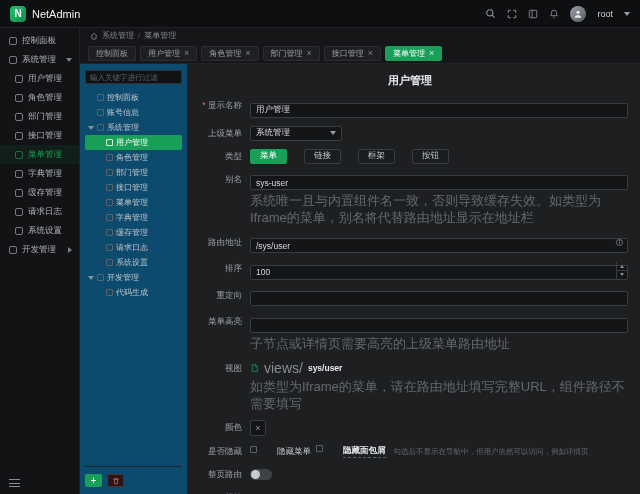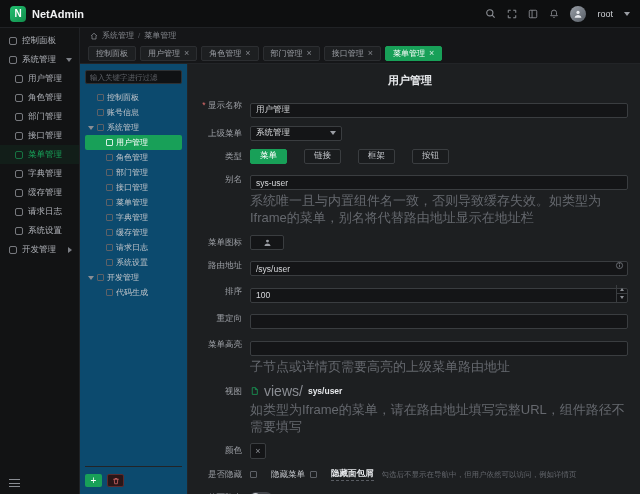--- a/index.html
+++ b/index.html
@@ -5,21 +5,21 @@
   *{margin:0;padding:0;box-sizing:border-box}
   html,body{width:640px;height:494px;overflow:hidden;background:#0e0f10;
     font-family:"Liberation Sans",sans-serif}
   .screen{position:relative;width:640px;height:494px;background:#1a1c1e;color:#d6d8db}
 
   
   .topbar{position:absolute;top:0;left:0;right:0;height:28px;background:#0e0f10;
     display:flex;align-items:center;padding:0 10px;border-bottom:1px solid #202225;z-index:5}
   .logo{width:16px;height:16px;border-radius:4px;background:linear-gradient(135deg,#22c070,#128d4c);
     display:flex;align-items:center;justify-content:center;color:#fff;font-size:10px;font-weight:bold;flex:none}
-  .app-title{margin-left:6px;font-size:11px;font-weight:bold;color:#f0f1f3}
+  .app-title{margin-left:6px;font-size:11px;font-weight:normal;color:#f0f1f3}
   .top-right{margin-left:auto;display:flex;align-items:center;gap:11px}
   .tico{display:flex;align-items:center;opacity:.85;cursor:pointer}
   .avatar{width:16px;height:16px;border-radius:50%;background:linear-gradient(135deg,#9aa0a8,#565c64);
     display:flex;align-items:center;justify-content:center;overflow:hidden;cursor:pointer}
   .username{font-size:9px;color:#cfd2d6;cursor:pointer}
   .caret-down{width:0;height:0;border-left:3px solid transparent;border-right:3px solid transparent;
     border-top:4px solid #9b9ea4}
 
   
   .sidebar{position:absolute;top:28px;left:0;bottom:0;width:80px;background:#121314;
@@ -106,21 +106,21 @@
     border-bottom:3px solid #8a8d93}
   .arr-dn{width:0;height:0;border-left:2.5px solid transparent;border-right:2.5px solid transparent;
     border-top:3px solid #8a8d93}
   .viewrow{display:flex;align-items:center;gap:5px;height:15px}
   .vprefix{font-size:14px;color:#8b8e94}
   .vval{font-size:8.5px;color:#e6e8eb;font-weight:bold}
   .colorbox{width:16px;height:16px;background:#141517;border:1px solid #3a3d40;border-radius:2px;
     display:flex;align-items:center;justify-content:center;color:#8b8e94;font-size:9px;cursor:pointer}
   .colorbox::before{content:'×'}
   .chkrow{display:flex;align-items:center;gap:5px;height:15px;font-size:8.5px;flex-wrap:nowrap}
-  .chkgrp{display:flex;align-items:center;gap:14px;cursor:pointer}
+  .chkgrp{display:flex;gap:20px;cursor:pointer}
   .chklabel{color:#c0c3c8}
   .chklabel.strong{color:#e6e8eb;font-weight:bold;border-bottom:1px dashed #5a5d63}
   .tip-inline{font-size:7.5px;color:#65686e;margin-left:3px;white-space:nowrap;overflow:hidden;
     text-overflow:ellipsis}
   .switch{width:22px;height:11px;border-radius:6px;background:#3f4247;position:relative;
     cursor:pointer;margin-top:2px}
   .switch::after{content:'';position:absolute;left:1px;top:1px;width:9px;height:9px;border-radius:50%;
     background:#c8cbd0}
   .savebtn{height:17px;padding:0 13px;background:#18a058;border:none;border-radius:2px;color:#fff;
     font-size:9px;cursor:pointer;font-family:inherit}
@@ -389,31 +389,20 @@
         </div>
 
         <div class="frow">
           <label class="flabel">别名</label>
           <div class="fctrl">
             <input class="inp" value="sys-user" style="">
             <div class="tip">系统唯一且与内置组件名一致，否则导致缓存失效。如类型为Iframe的菜单，别名将代替路由地址显示在地址栏</div>
           </div>
         </div>
 
-        <div class="frow">
-          <label class="flabel">菜单图标</label>
-          <div class="fctrl">
-            <div class="icoinp">
-              <svg width="9" height="9" viewBox="0 0 16 16" fill="#9b9ea4">
-                  <circle cx="8" cy="5.5" r="2.6"></circle>
-                  <path d="M2.5 14c.6-3 3-4.4 5.5-4.4s4.9 1.4 5.5 4.4z"></path>
-                </svg>
-            </div>
-          </div>
-        </div>
 
         <div class="frow">
           <label class="flabel">路由地址</label>
           <div class="fctrl inwrap">
             <input class="inp" value="/sys/user" style="">
             <span class="in-icon">
               <svg width="9" height="9" viewBox="0 0 16 16" fill="none" stroke="#7b7e84" stroke-width="1.4">
                   <circle cx="8" cy="8" r="5.5"></circle>
                   <line x1="8" y1="7" x2="8" y2="11"></line>
                   <circle cx="8" cy="4.8" r="0.6" fill="#7b7e84"></circle>

